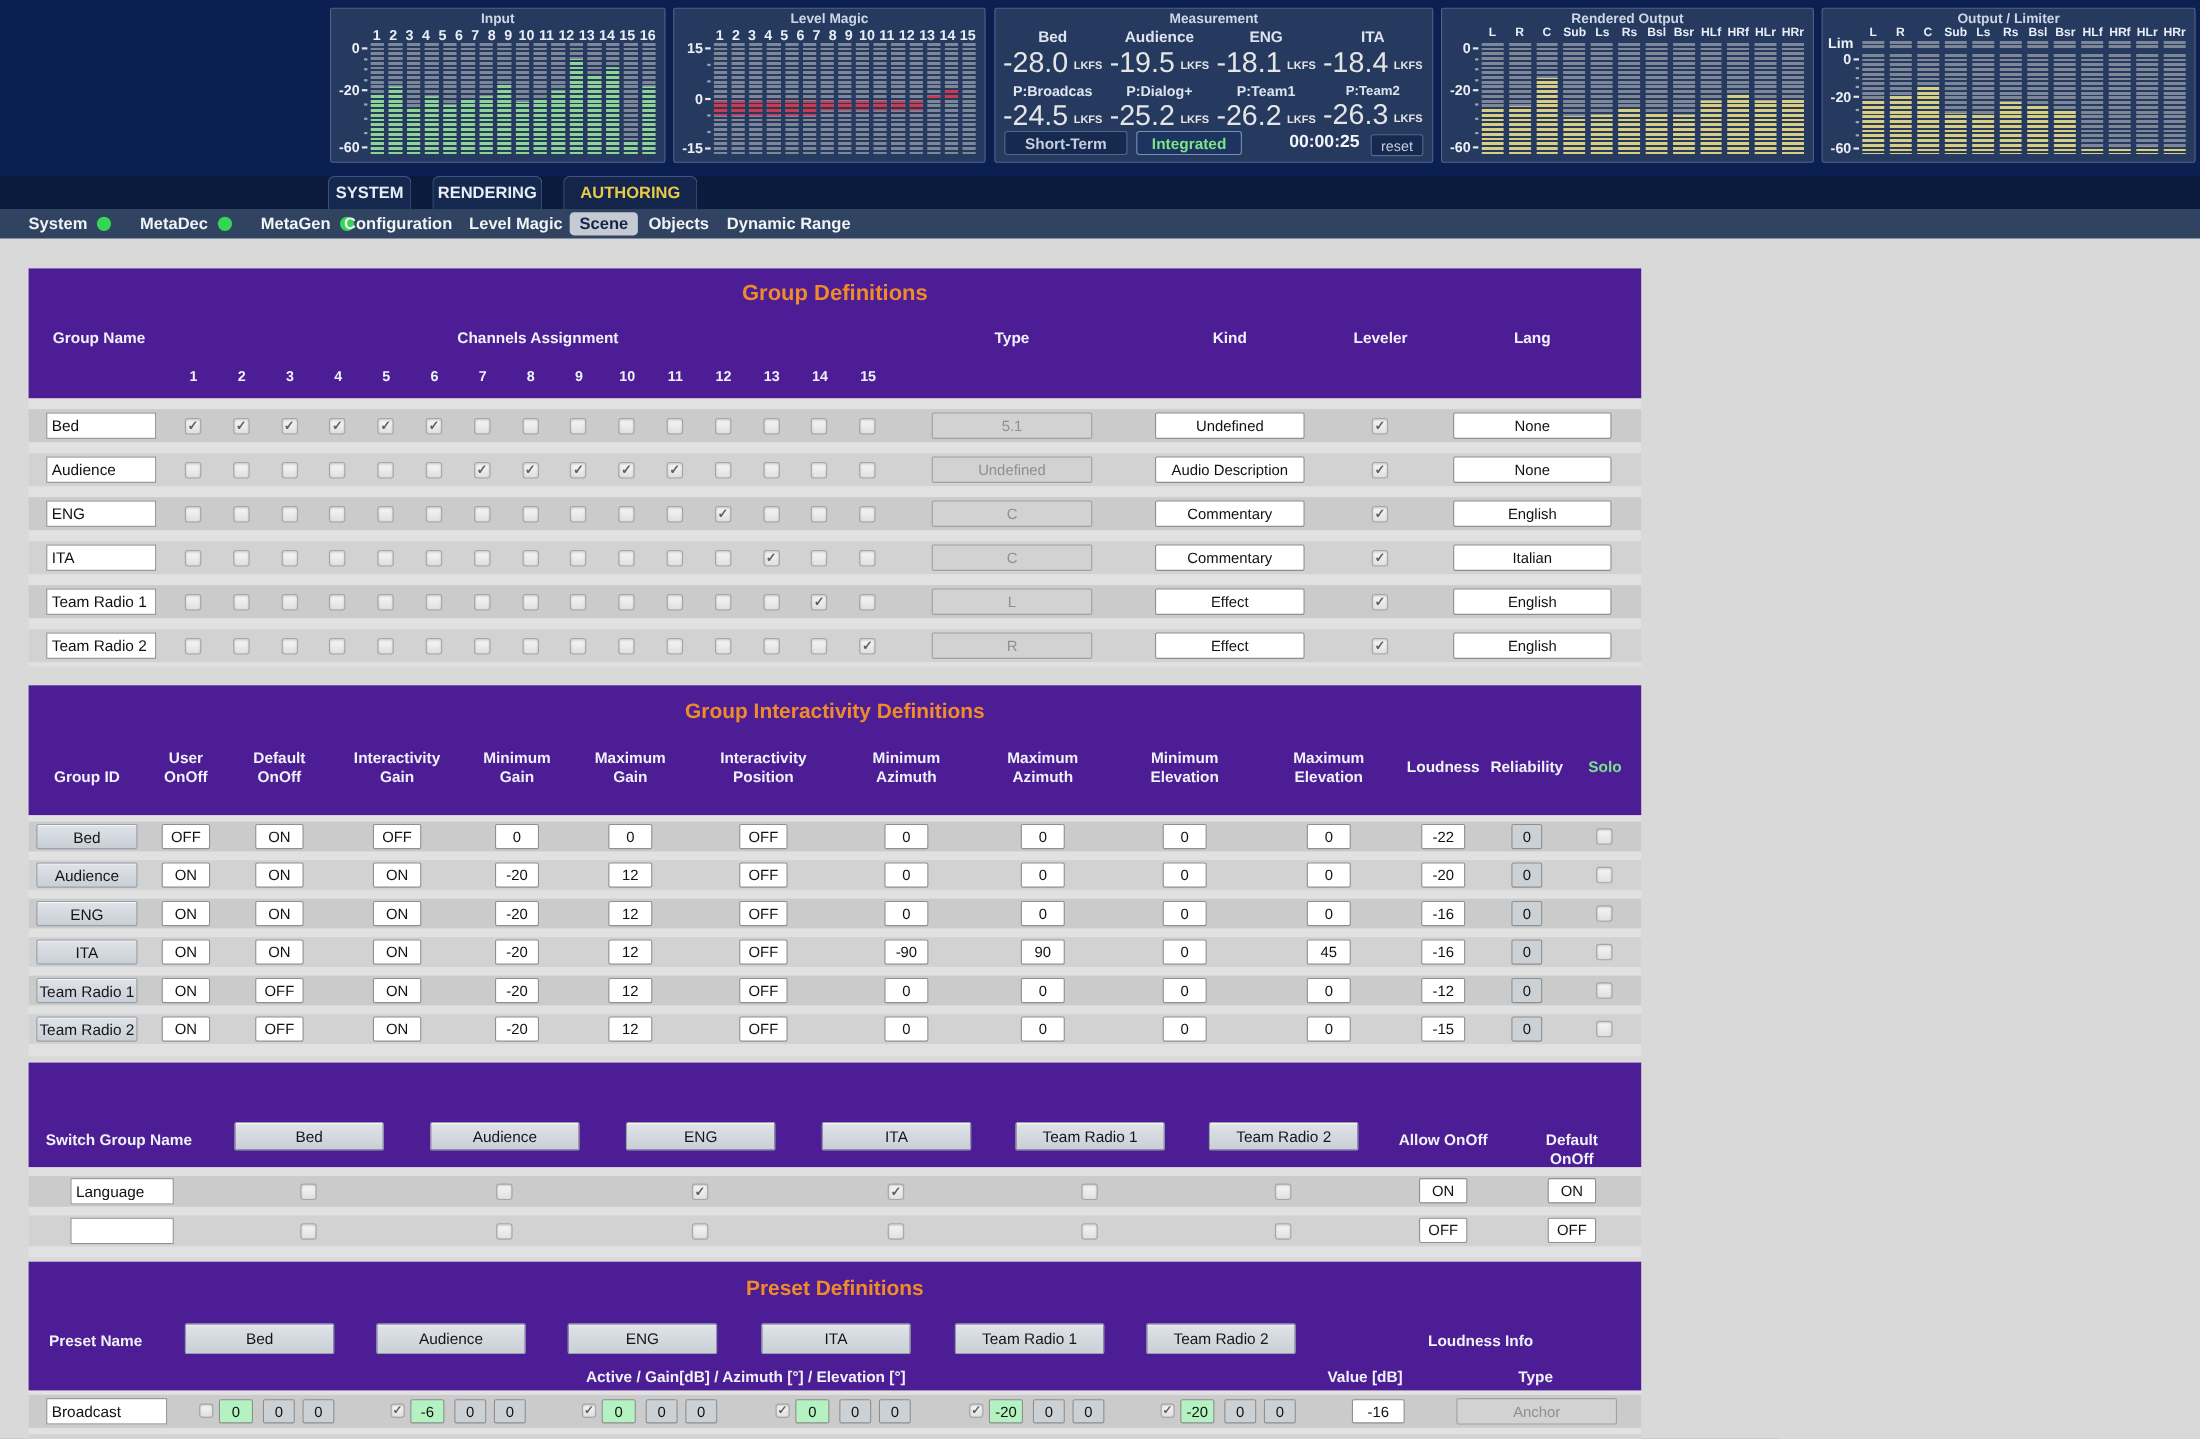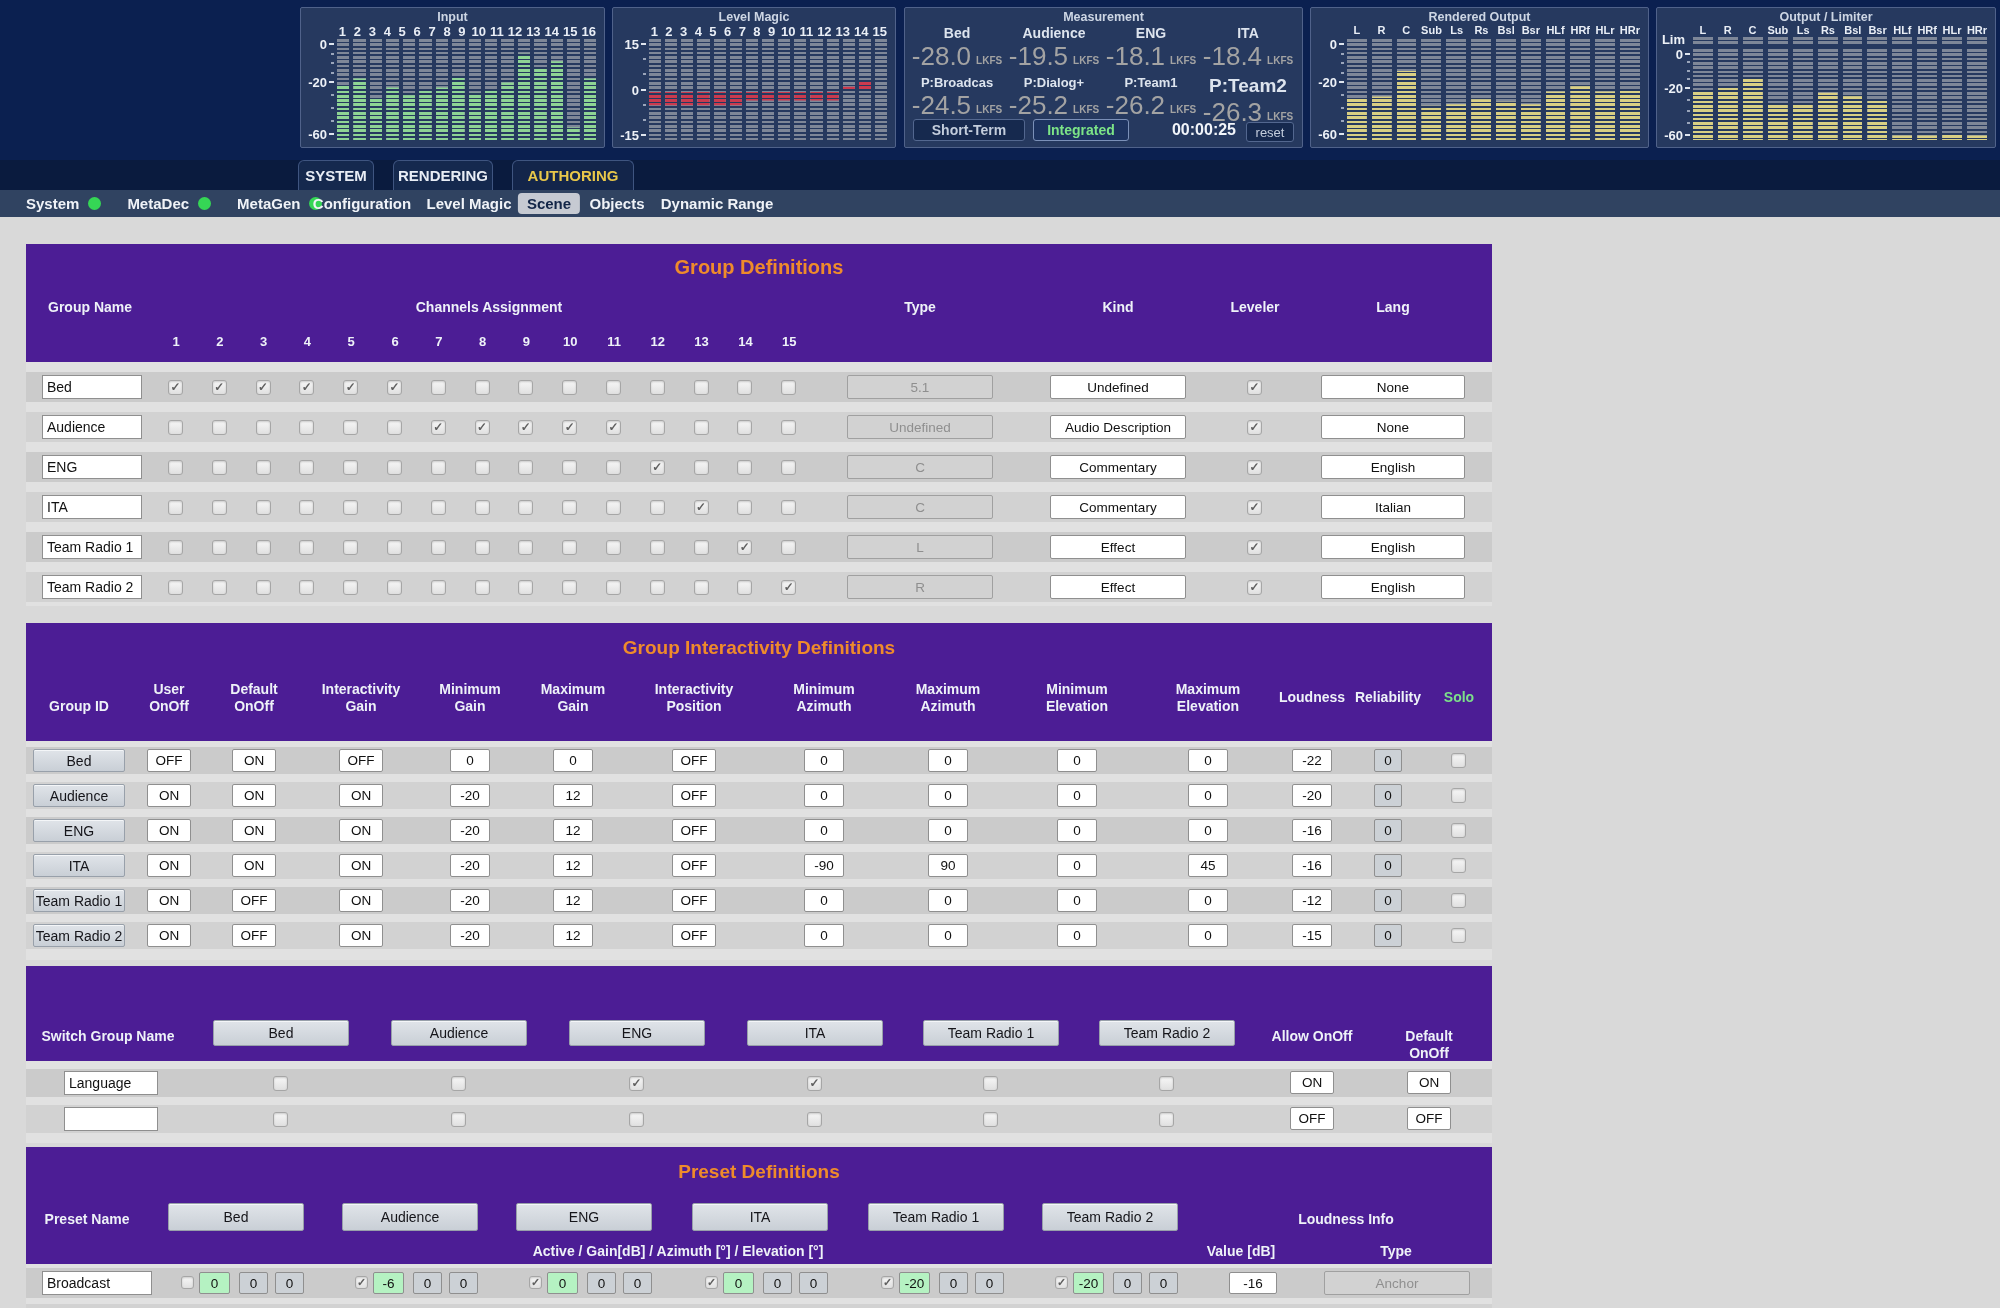--- a/index.html
+++ b/index.html
@@ -38,21 +38,21 @@
   .m-scale.low{top:41px;}
   .m-sl{position:absolute;right:8px;transform:translateY(-50%);font-size:13px;font-weight:bold;color:#edf1f7;white-space:nowrap;}
   .m-st{position:absolute;right:1px;width:5px;height:2px;background:#dfe5ee;transform:translateY(-50%);}
   .m-st.minor{width:3px;height:2px;background:#9aa5ba;}
   .m-lims{position:absolute;left:36px;right:8px;top:29px;height:7px;display:flex;gap:5px;}
   .limseg{flex:1;background:repeating-linear-gradient(to bottom,#7e8798 0 2.6px,rgba(0,0,0,0) 2.6px 4.3px);}
   .lim-label{position:absolute;left:2px;top:24px;width:26px;text-align:right;font-size:13px;font-weight:bold;color:#edf1f7;}
   
   .mm-cell{position:absolute;width:92px;text-align:center;}
   .mm-label{font-size:14px;font-weight:bold;color:#dde4ee;}
-  .mm-value{display:flex;justify-content:center;align-items:center;gap:5px;color:#a3a3a3;}
+  .mm-value{display:flex;justify-content:center;align-items:center;gap:5px;color:#e5e5e5;}
   .mm-big{font-size:26px;}
   .mm-unit{font-size:10px;font-weight:bold;margin-top:8px;}
   .mm-bottom{position:absolute;left:8px;right:8px;top:111px;height:24px;}
   .mbtn{position:absolute;height:22px;box-sizing:border-box;background:#16294e;border:1px solid #53678f;border-radius:3px;
         display:flex;align-items:center;justify-content:center;font-size:14px;font-weight:bold;color:#c3cddc;}
   .mbtn.sel{color:#7ce487;border-color:#7b90b8;background:#1d3360;}
   .mm-timer{position:absolute;right:58px;top:2px;font-size:16px;font-weight:bold;color:#f2f5fa;}
   
   .tab{position:absolute;top:0;height:30px;box-sizing:border-box;background:#15294e;border:1px solid #3f5580;border-bottom:none;
        border-radius:6px 6px 0 0;display:flex;align-items:center;justify-content:center;
@@ -354,21 +354,21 @@
             <span class="mm-big">-26.2</span>
             <span class="mm-unit">LKFS</span>
           </div>
         </div>
         <div class="mm-cell" style="left: 297px; top: 0px;">
           <div class="mm-label" style="margin-top: 17px;">ITA</div>
           <div class="mm-value">
             <span class="mm-big">-18.4</span>
             <span class="mm-unit">LKFS</span>
           </div>
-          <div class="mm-label" style="margin-top: 3px; font-size: 19px;">P:Team2</div>
+          <div class="mm-label" style="margin-top: 3px; font-size: 12px;">P:Team2</div>
           <div class="mm-value">
             <span class="mm-big">-26.3</span>
             <span class="mm-unit">LKFS</span>
           </div>
         </div>
       </div>
     <div class="mm-bottom">
       <div class="mbtn" style="left:0;width:112px;">Short-Term</div>
       <div class="mbtn sel" style="left:120px;width:96px;">Integrated</div>
       <div class="mm-timer">00:00:25</div>

